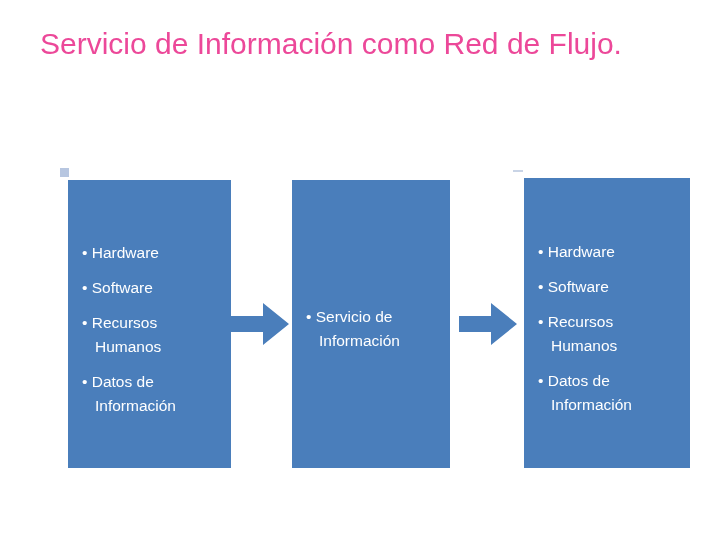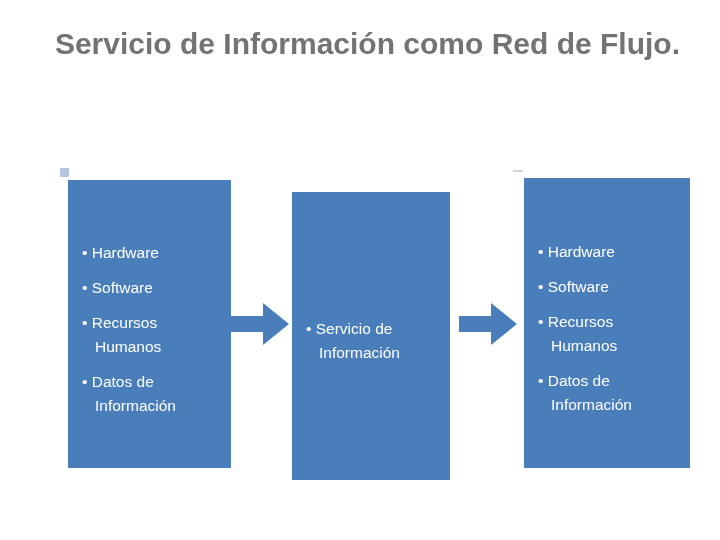--- a/index.html
+++ b/index.html
@@ -17,26 +17,26 @@
     position: relative;
     width: 720px;
     height: 540px;
     background: #ffffff;
   }
   .title {
     position: absolute;
     left: 40px;
     top: 24px;
     width: 640px;
-    text-align: right;
+    text-align: left;
     font-size: 30px;
     line-height: 1.33;
-    color: #737373;
+    color: #ec4899;
     font-family: "Liberation Sans", sans-serif;
-    font-weight: bold;
+    font-weight: normal;
   }
   .marker-left {
     position: absolute;
     left: 60px;
     top: 168px;
     width: 9px;
     height: 9px;
     background: #b7c6e0;
   }
   .marker-right {
@@ -64,21 +64,21 @@
   .bullet-line {
     font-size: 15.5px;
     line-height: 1.55;
     color: #ffffff;
     white-space: pre-line;
     text-indent: -13px;
     padding-left: 13px;
     margin-top: 11px;
   }
   .box-a { left: 68px; top: 180px; width: 163px; height: 288px; }
-  .box-b { left: 292px; top: 192px; width: 158px; height: 288px; }
+  .box-b { left: 292px; top: 180px; width: 158px; height: 288px; }
   .box-c { left: 524px; top: 178px; width: 166px; height: 290px; }
 
   .arrow {
     position: absolute;
     width: 58px;
     height: 42px;
   }
   .arrow svg { display: block; }
   .arrow-1 { left: 231px; top: 303px; }
   .arrow-2 { left: 459px; top: 303px; }

